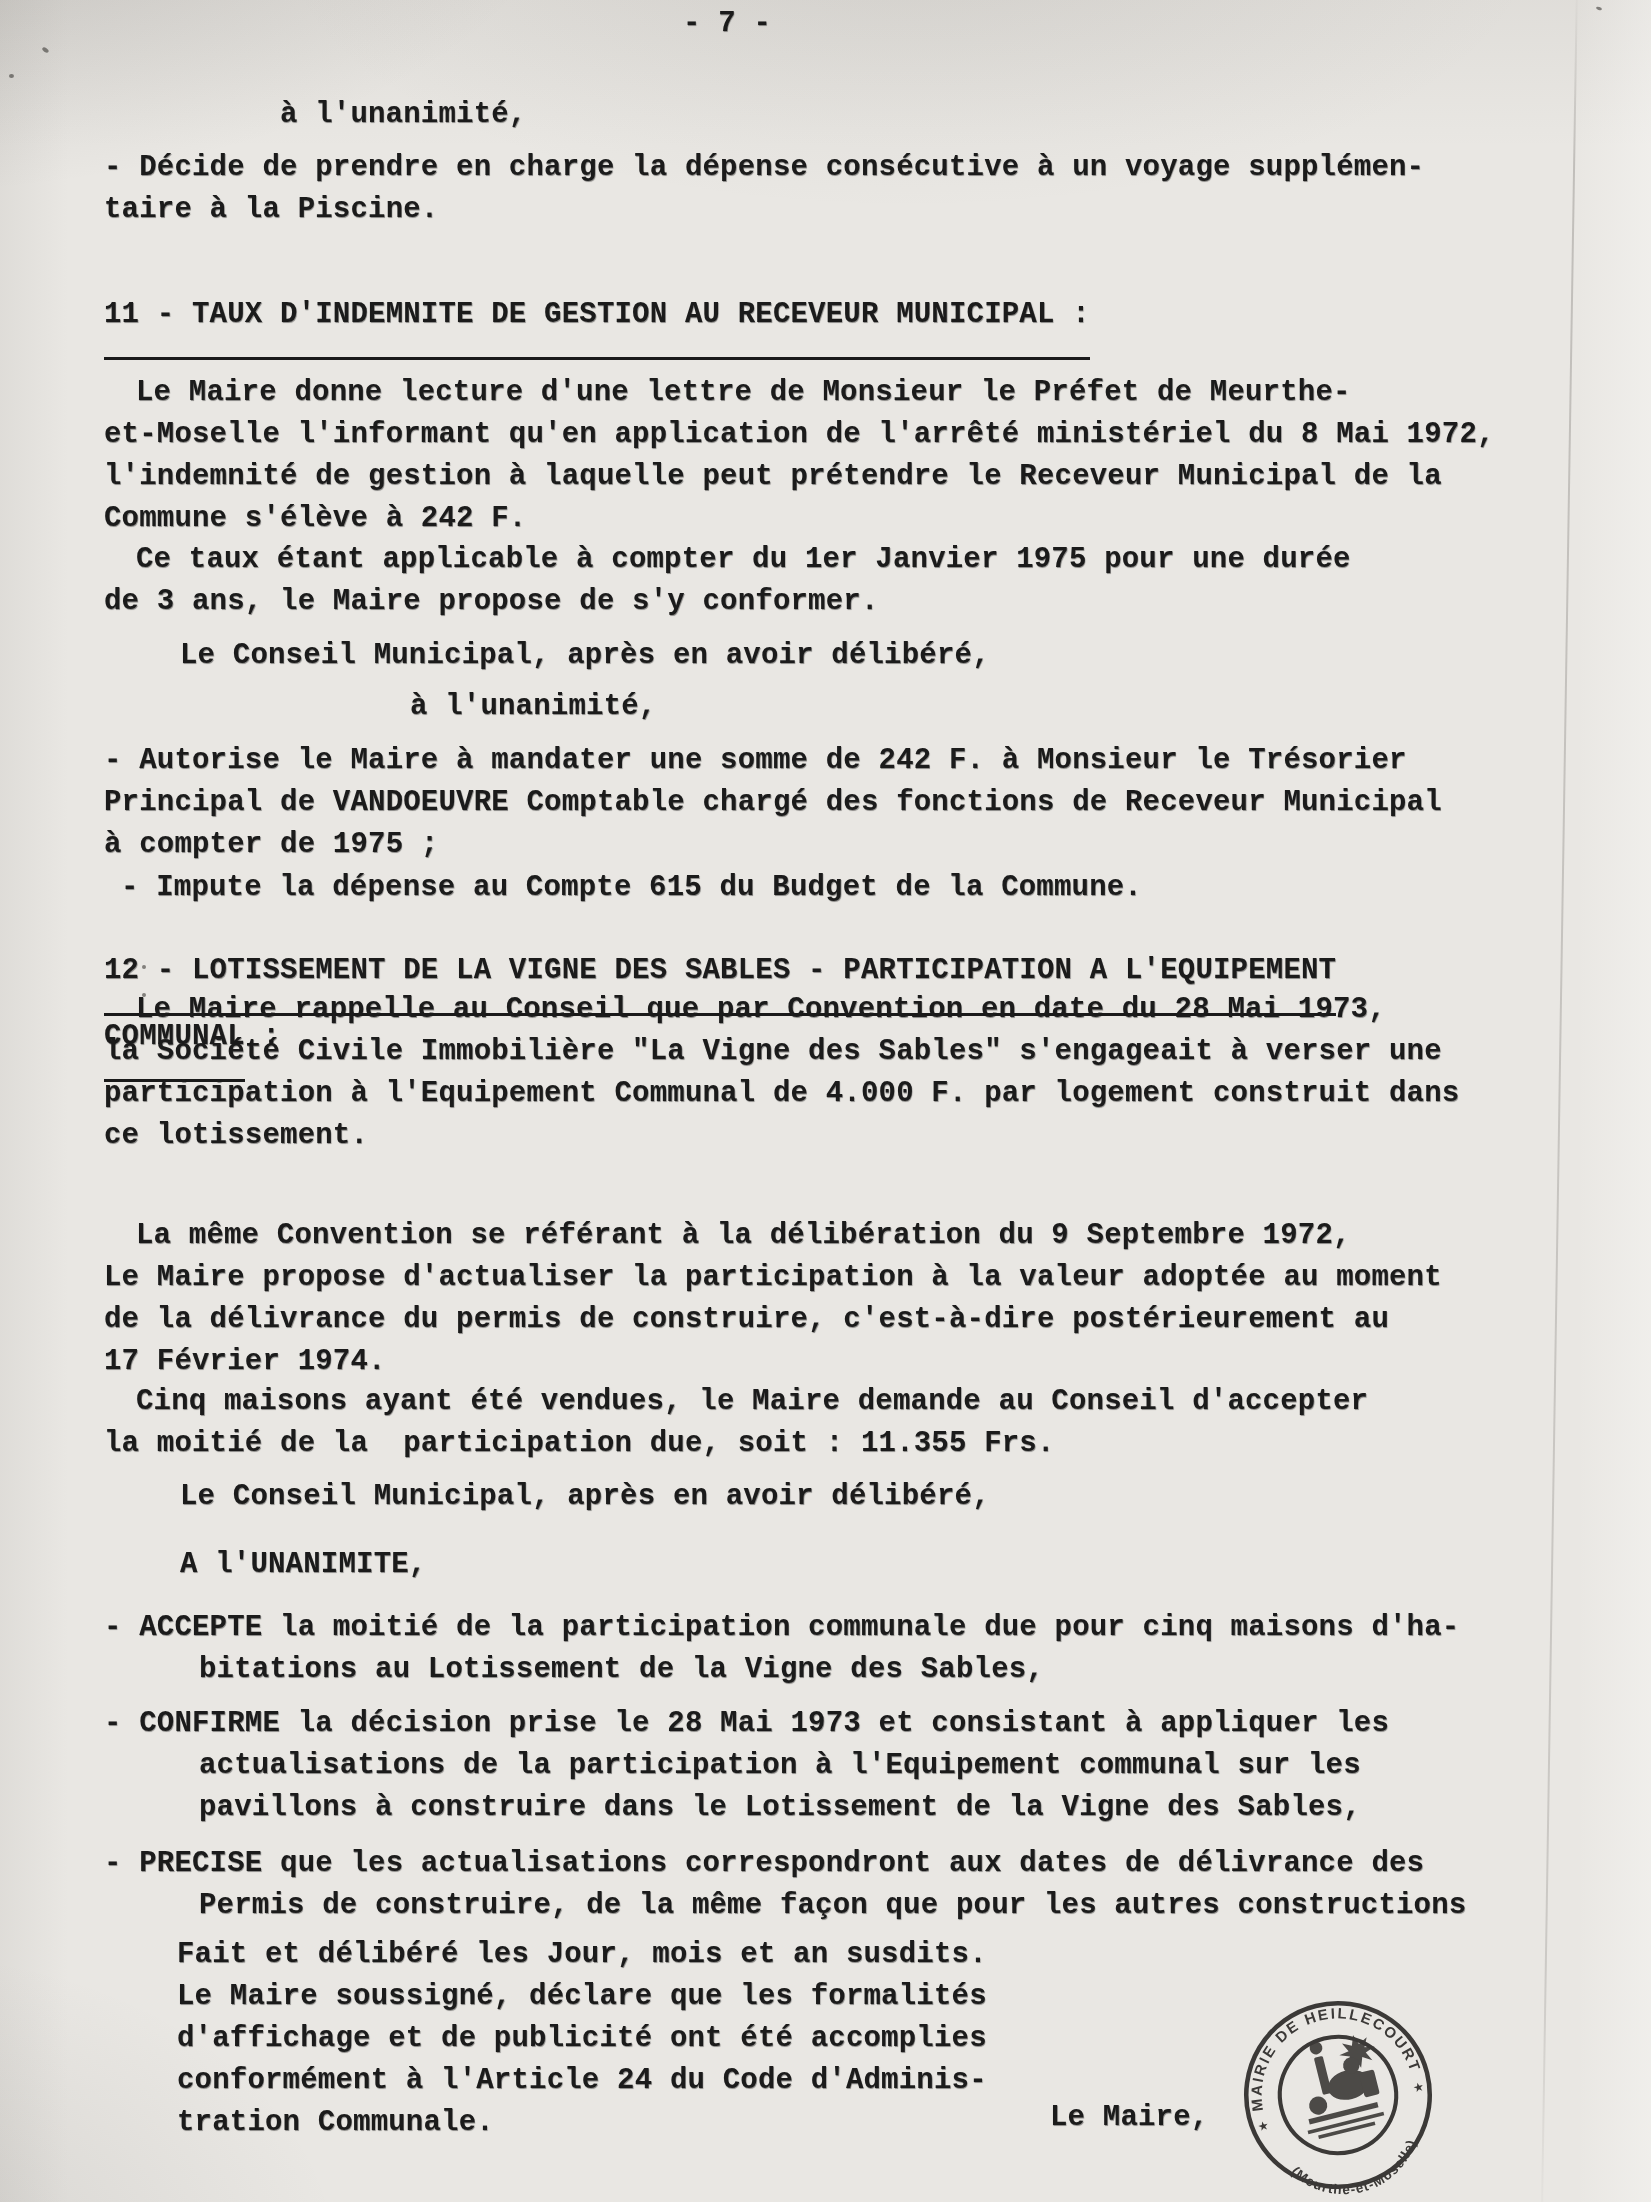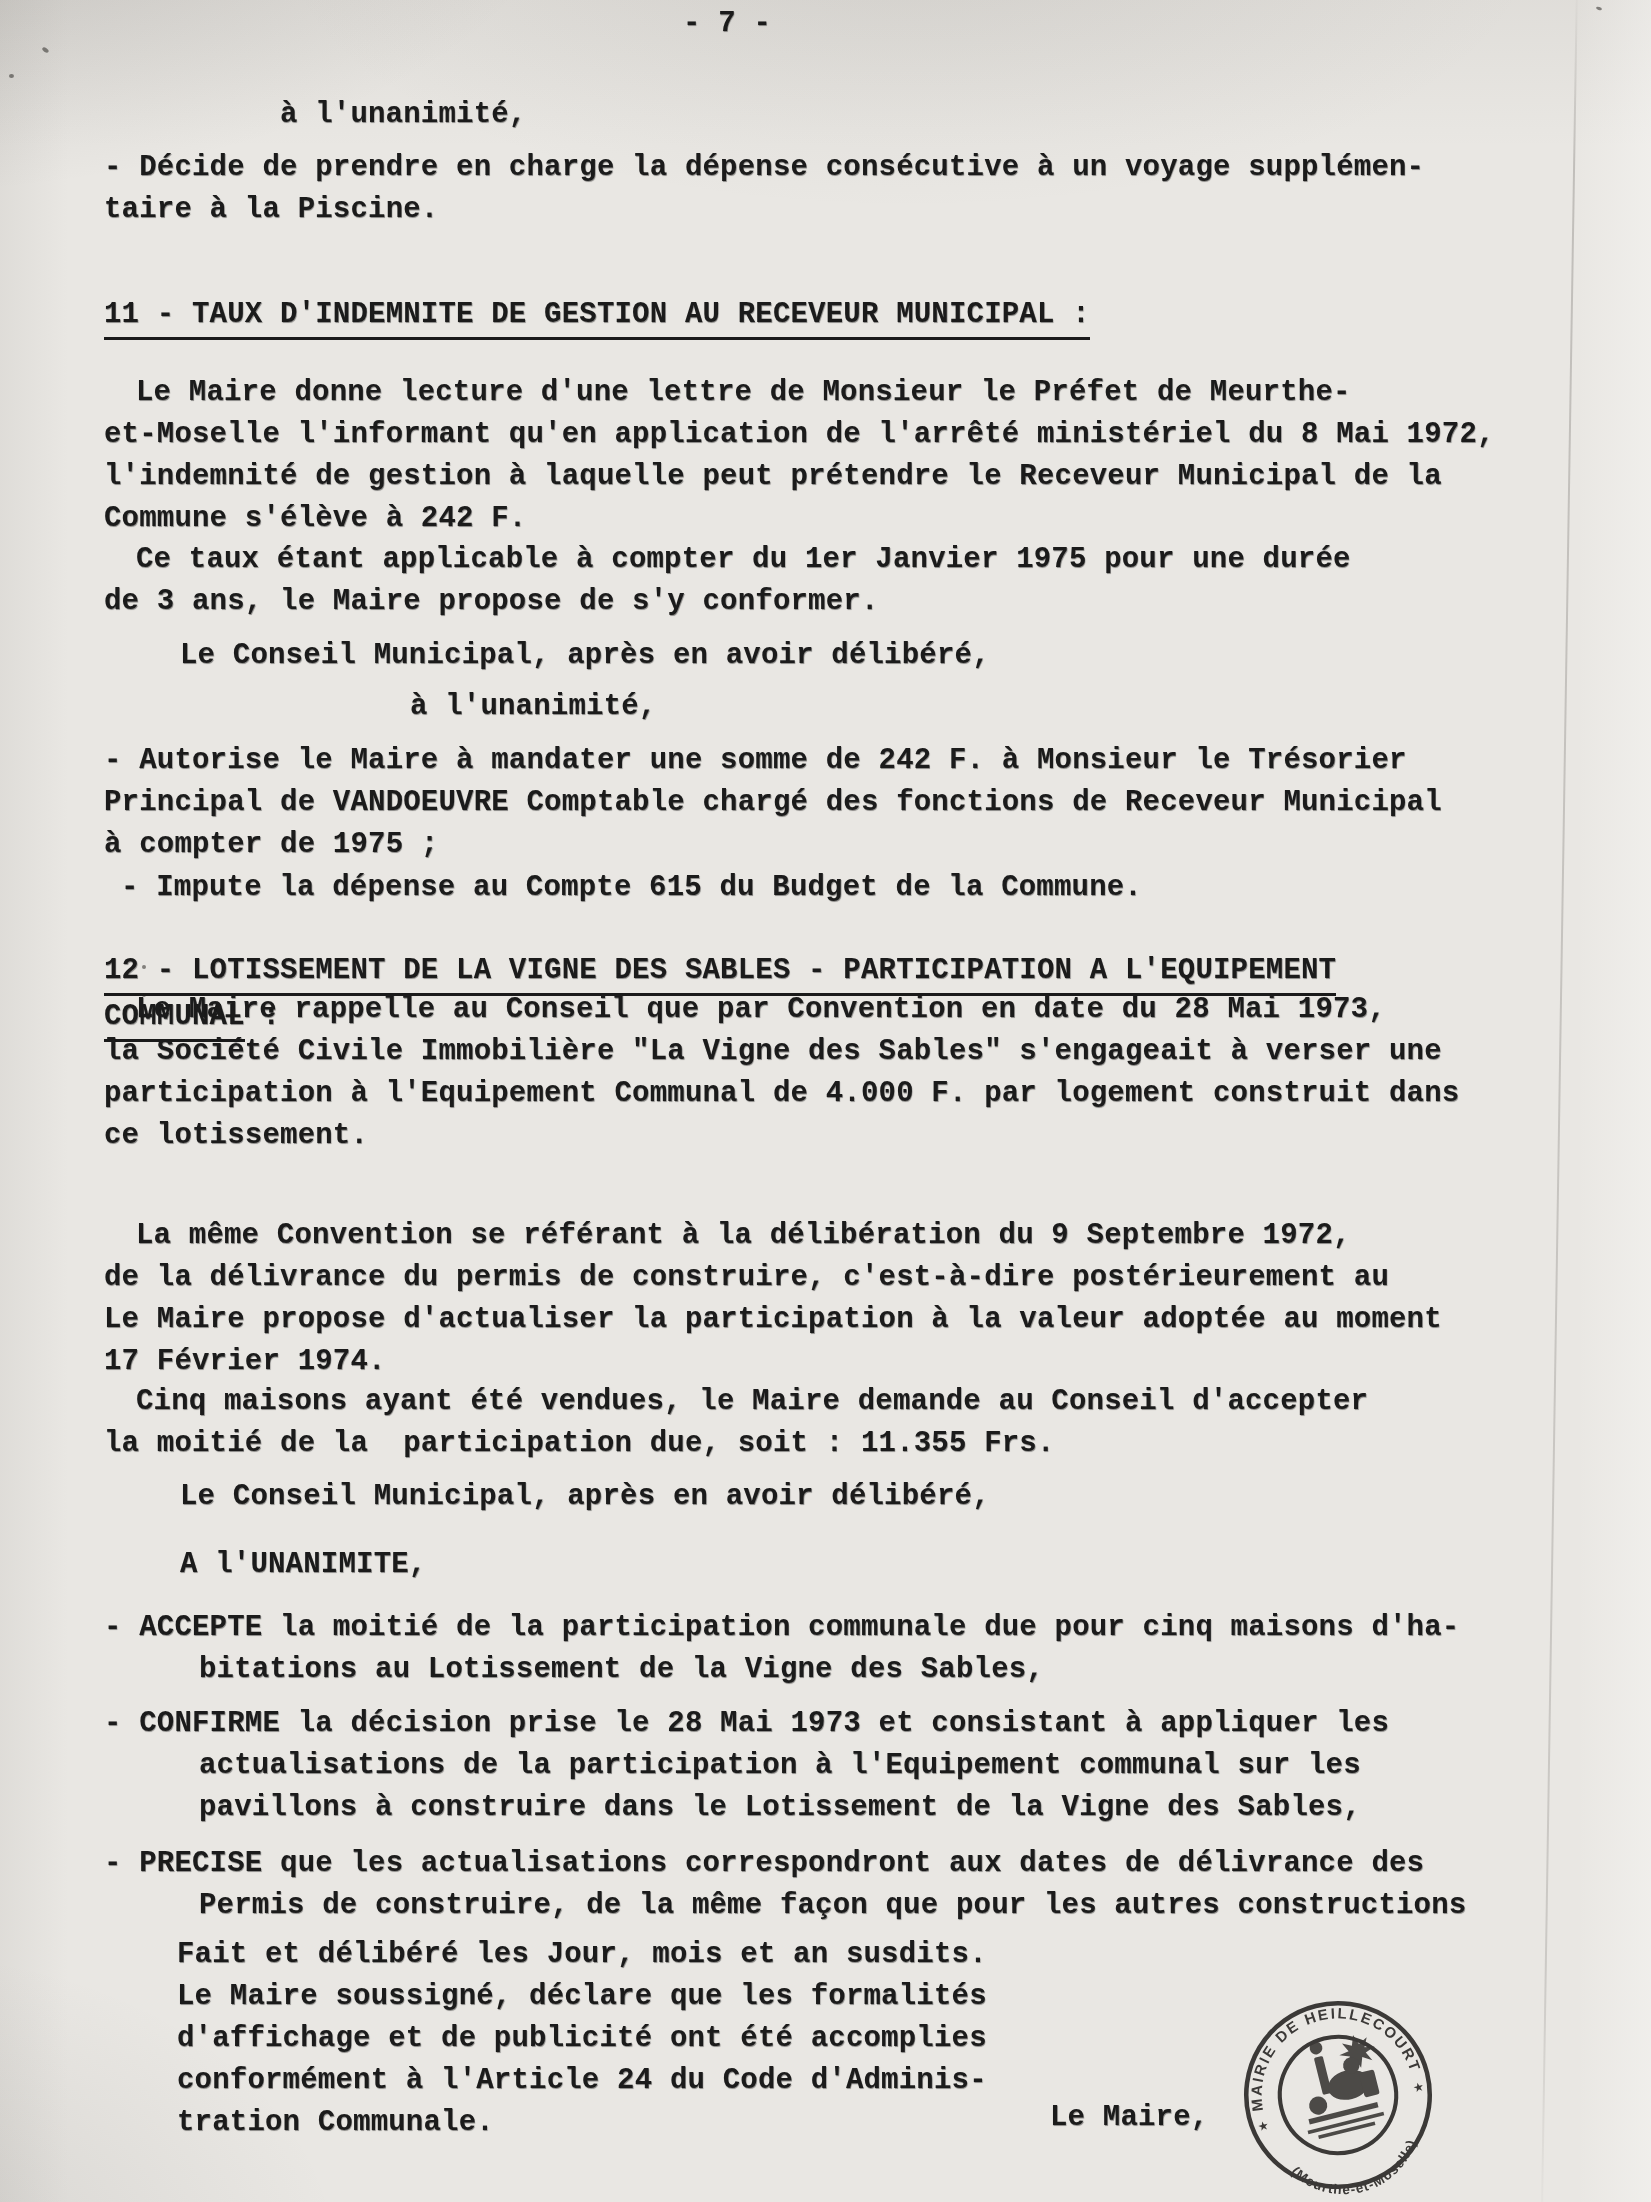--- a/index.html
+++ b/index.html
@@ -15,21 +15,21 @@
       linear-gradient(180deg, rgba(140,136,130,0.10), rgba(140,136,130,0) 146px),
       linear-gradient(90deg, rgba(130,126,120,0.10), rgba(130,126,120,0) 68px);
   }
   .block{position:absolute;}
   .l{
     white-space:pre;font-size:29px;line-height:42px;letter-spacing:0.2px;
     text-shadow:0.6px 0.8px 0.7px rgba(25,25,25,0.45);
   }
   .ind155{margin-left:95px;}
   .fi{margin-left:32px;}
-  .hul{display:inline-block;border-bottom:3.9px solid #1a1a1a;padding-bottom:1px;}
+  .hul{display:inline-block;border-bottom:3.9px solid #1a1a1a;padding-bottom:21px;}
   .fold{
     position:absolute;left:1576px;top:-19.5px;width:2px;height:2263px;
     background:linear-gradient(rgba(100,96,92,0), rgba(100,96,92,0.30) 8%, rgba(100,96,92,0.22) 88%, rgba(100,96,92,0));
     transform:rotate(0.9deg);transform-origin:top center;
   }
   .rband{
     position:absolute;right:0;top:0;width:74px;height:100%;
     background:linear-gradient(90deg, rgba(250,249,247,0), rgba(250,249,247,0.40));
   }
   .speck{position:absolute;background:rgba(45,43,40,0.55);border-radius:50%;}
@@ -93,22 +93,22 @@
     <div class="l"><span class="hul">COMMUNAL</span><span> :</span></div>
   </div>
   <div class="block" style="left:104px;top:989px;">
     <div class="l fi">Le Maire rappelle au Conseil que par Convention en date du 28 Mai 1973,</div>
     <div class="l">la Société Civile Immobilière "La Vigne des Sables" s'engageait à verser une</div>
     <div class="l">participation à l'Equipement Communal de 4.000 F. par logement construit dans</div>
     <div class="l">ce lotissement.</div>
   </div>
   <div class="block" style="left:104px;top:1215px;">
     <div class="l fi">La même Convention se référant à la délibération du 9 Septembre 1972,</div>
+    <div class="l">Le Maire propose d'actualiser la participation à la valeur adoptée au moment</div>
     <div class="l">de la délivrance du permis de construire, c'est-à-dire postérieurement au</div>
-    <div class="l">Le Maire propose d'actualiser la participation à la valeur adoptée au moment</div>
     <div class="l">17 Février 1974.</div>
   </div>
   <div class="block" style="left:104px;top:1381px;">
     <div class="l fi">Cinq maisons ayant été vendues, le Maire demande au Conseil d'accepter</div>
     <div class="l">la moitié de la  participation due, soit : 11.355 Frs.</div>
   </div>
   <div class="block" style="left:180px;top:1476px;">
     <div class="l">Le Conseil Municipal, après en avoir délibéré,</div>
   </div>
   <div class="block" style="left:180px;top:1544px;text-align:center;">

